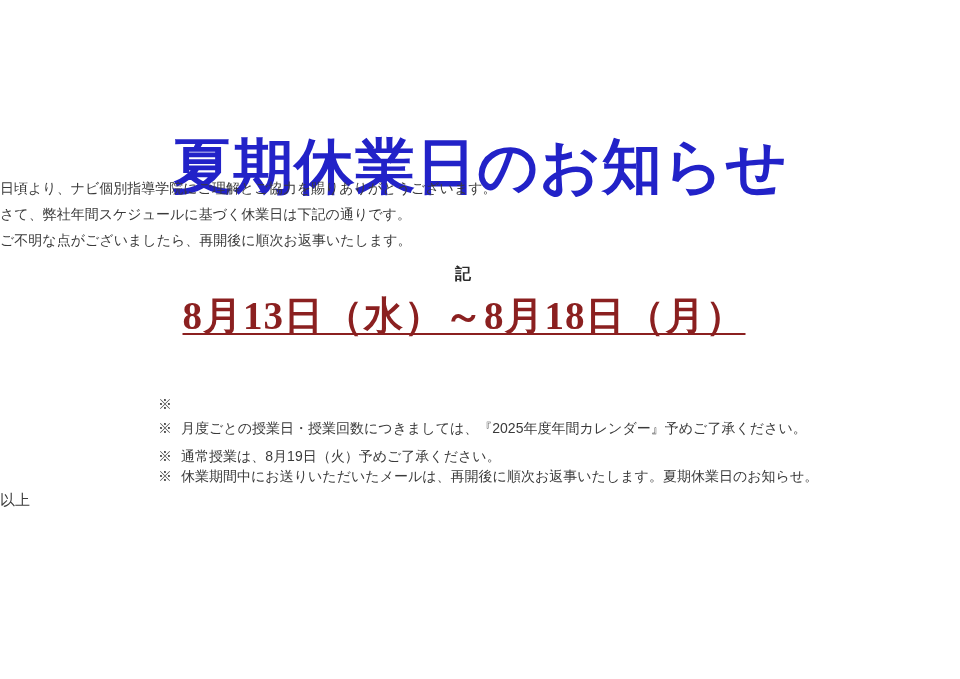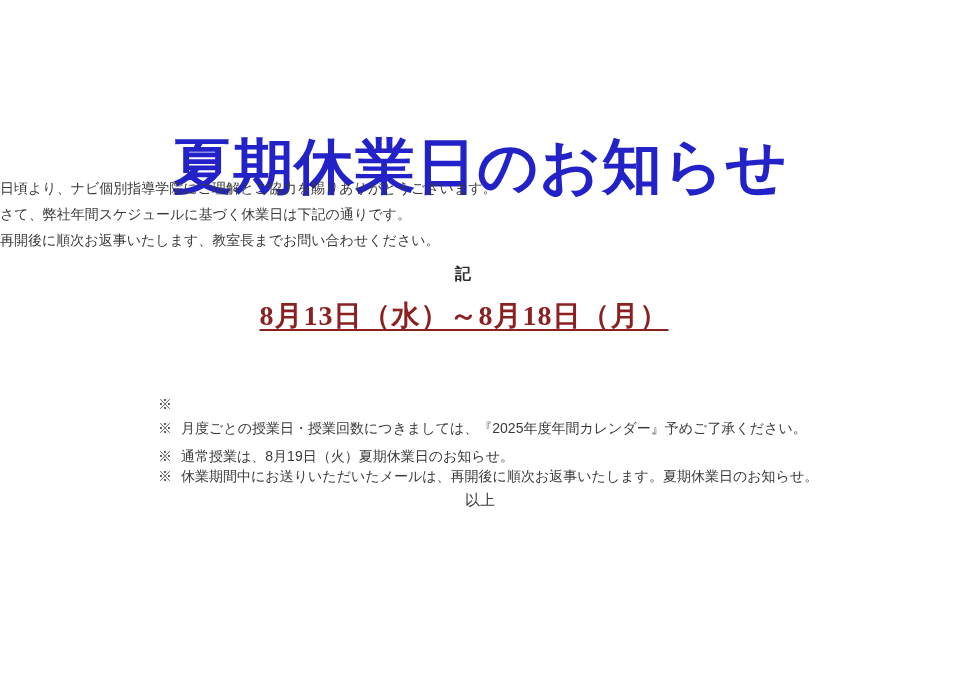--- a/index.html
+++ b/index.html
@@ -50,21 +50,21 @@
     font-weight: bold;
     color: #2b2b2b;
   }
   .period {
     position: absolute;
     top: 296px;
     left: 0;
     width: 928px;
     text-align: center;
     font-family: "Liberation Serif", serif;
-    font-size: 28px;
+    font-size: 39px;
     line-height: 40px;
     font-weight: bold;
     letter-spacing: 1px;
     color: var(--period_red, #8b2020);
     white-space: nowrap;
   }
   .period-text {
     text-decoration: underline;
     text-decoration-thickness: 2px;
     text-underline-offset: 4px;
@@ -85,57 +85,56 @@
   }
   .note:nth-child(2) { margin-top: 9px; }
   .note:nth-child(3) { margin-top: 13px; }
   .note:nth-child(4) { margin-top: 5px; }
   .note-marker { flex: 0 0 auto; }
   .closing {
     position: absolute;
     top: 491px;
     left: 0;
     width: 896px;
-    text-align: center;
+    text-align: left;
     font-size: 15px;
     line-height: 18px;
     color: #3a3a3a;
-    padding-left: 32px;
   }
 </style>
 </head>
 <body>
 
 <div class="page">
 
   <h1 class="title">夏期休業日のお知らせ</h1>
 
   <div class="intro">
     <div>日頃より、ナビ個別指導学院にご理解とご協力を賜りありがとうございます。</div>
     <div>さて、弊社年間スケジュールに基づく休業日は下記の通りです。</div>
-    <div>再開後に順次お返事いたします、教室長までお問い合わせください。</div>
+    <div>ご不明な点がございましたら、再開後に順次お返事いたします。</div>
   </div>
 
   <div class="record">記</div>
 
   <div class="period">
     <span class="period-text">8月13日（水）～8月18日（月）</span>
   </div>
 
   <div class="notes">
     <div class="note">
       <span class="note-marker">※</span>
     </div>
     <div class="note">
       <span class="note-marker">※</span>
       <span class="note-text">月度ごとの授業日・授業回数につきましては、『2025年度年間カレンダー』予めご了承ください。</span>
     </div>
     <div class="note">
       <span class="note-marker">※</span>
-      <span class="note-text">通常授業は、8月19日（火）夏期休業日のお知らせ。</span>
+      <span class="note-text">通常授業は、8月19日（火）予めご了承ください。</span>
     </div>
     <div class="note">
       <span class="note-marker">※</span>
       <span class="note-text">休業期間中にお送りいただいたメールは、再開後に順次お返事いたします。夏期休業日のお知らせ。</span>
     </div>
   </div>
 
   <div class="closing">以上</div>
 
 </div>

